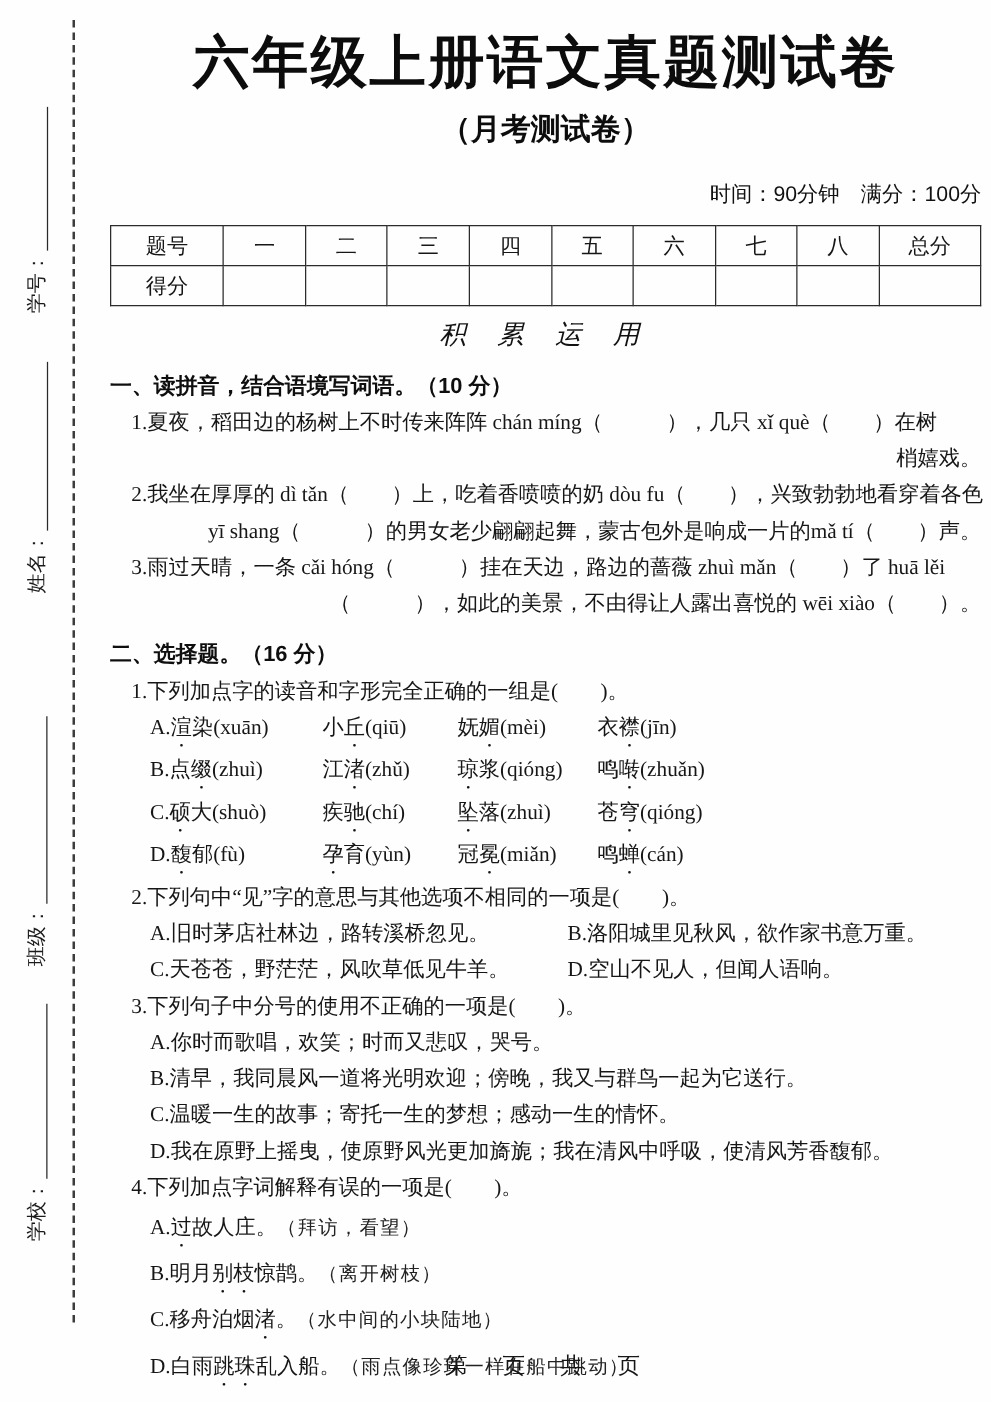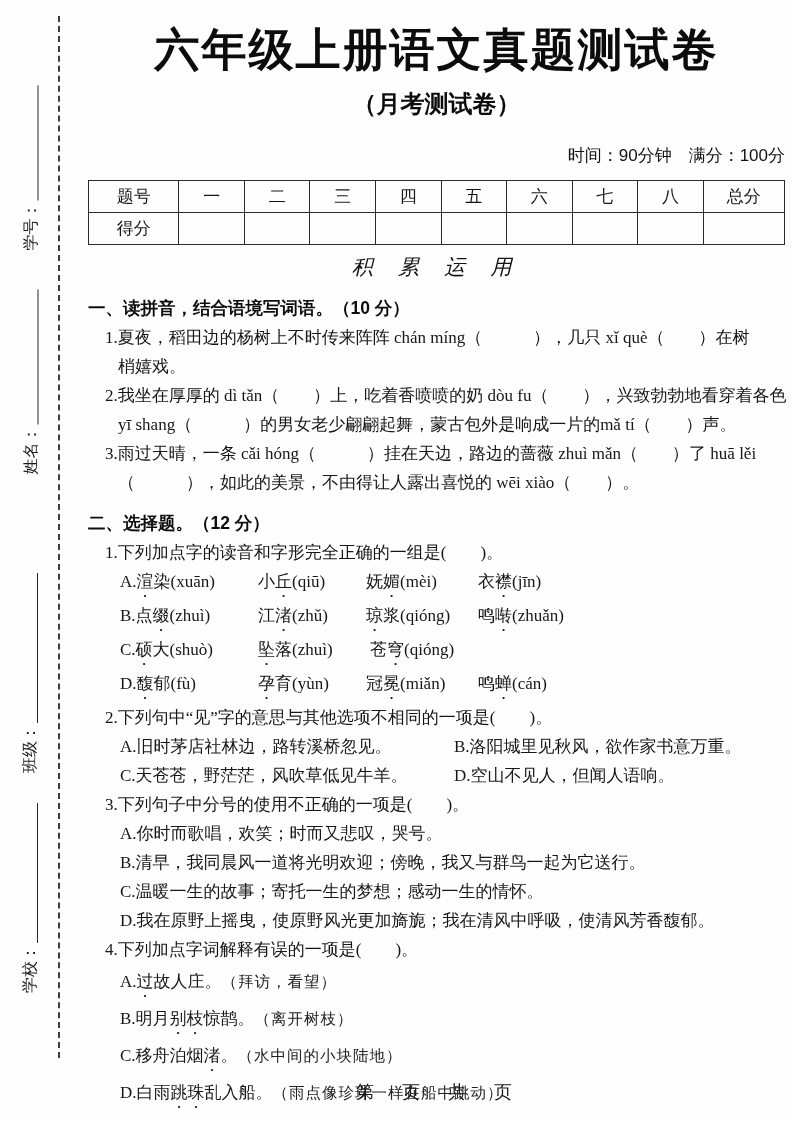--- a/index.html
+++ b/index.html
@@ -63,21 +63,21 @@
     font-weight:normal; font-style:italic;
     font-size:21px; line-height:29px; letter-spacing:10px; color:#121212;
   }
   .sec-heading {
     margin-top:12px;
     font-family:"Liberation Sans", sans-serif;
     font-weight:bold; font-size:17.5px; line-height:29px; color:#0e0e0e;
   }
   .line { font-size:17px; line-height:29px; white-space:nowrap; }
   .ind1 { margin-left:17px; }   
-  .ind2 { margin-left:30px; }   
+  .ind2 { margin-left:30px;text-align:right; }   
   .ind3 { margin-left:32px; }   
   .optgrid { display:flex; }
   .optgrid .c0 { width:138px; }
   .optgrid .c1 { width:108px; }
   .optgrid .c2 { width:112px; }
   .optgrid .c3 { flex:1; }
   .twocol { display:flex; }
   .twocol .cA { width:334px; }
   .q4row { line-height:35px; }
   .em-dot {
@@ -154,37 +154,38 @@
     <div class="banner">积 累 运 用</div>
 
     <div class="sec-heading">一、读拼音，结合语境写词语。（10 分）</div>
     <div class="line ind1">1.夏夜，稻田边的杨树上不时传来阵阵 chán míng（　　　），几只 xǐ què（　　）在树</div>
     <div class="line ind2">梢嬉戏。</div>
     <div class="line ind1">2.我坐在厚厚的 dì tǎn（　　）上，吃着香喷喷的奶 dòu fu（　　），兴致勃勃地看穿着各色</div>
     <div class="line ind2">yī shang（　　　）的男女老少翩翩起舞，蒙古包外是响成一片的mǎ tí（　　）声。</div>
     <div class="line ind1">3.雨过天晴，一条 cǎi hóng（　　　）挂在天边，路边的蔷薇 zhuì mǎn（　　）了 huā lěi</div>
     <div class="line ind2">（　　　），如此的美景，不由得让人露出喜悦的 wēi xiào（　　）。</div>
 
-    <div class="sec-heading">二、选择题。（12 分）</div>
+    <div class="sec-heading">二、选择题。（16 分）</div>
 
     <div class="line ind1">1.下列加点字的读音和字形完全正确的一组是(　　)。</div>
     <div class="line ind3 optgrid">
       <span class="c0"><span>A.</span><span class="em-dot">渲</span><span>染(xuān)</span></span>
       <span class="c1"><span>小</span><span class="em-dot">丘</span><span>(qiū)</span></span>
       <span class="c2"><span>妩</span><span class="em-dot">媚</span><span>(mèi)</span></span>
       <span class="c3"><span>衣</span><span class="em-dot">襟</span><span>(jīn)</span></span>
     </div>
     <div class="line ind3 optgrid">
       <span class="c0"><span>B.点</span><span class="em-dot">缀</span><span>(zhuì)</span></span>
       <span class="c1"><span>江</span><span class="em-dot">渚</span><span>(zhǔ)</span></span>
       <span class="c2"><span></span><span class="em-dot">琼</span><span>浆(qióng)</span></span>
       <span class="c3"><span>鸣</span><span class="em-dot">啭</span><span>(zhuǎn)</span></span>
     </div>
     <div class="line ind3 optgrid">
       <span class="c0"><span>C.</span><span class="em-dot">硕</span><span>大(shuò)</span></span>
+      <span class="c1"><span>疾</span><span class="em-dot">驰</span><span>(chí)</span></span>
       <span class="c2"><span></span><span class="em-dot">坠</span><span>落(zhuì)</span></span>
       <span class="c3"><span>苍</span><span class="em-dot">穹</span><span>(qióng)</span></span>
     </div>
     <div class="line ind3 optgrid">
       <span class="c0"><span>D.</span><span class="em-dot">馥</span><span>郁(fù)</span></span>
       <span class="c1"><span></span><span class="em-dot">孕</span><span>育(yùn)</span></span>
       <span class="c2"><span>冠</span><span class="em-dot">冕</span><span>(miǎn)</span></span>
       <span class="c3"><span>鸣</span><span class="em-dot">蝉</span><span>(cán)</span></span>
     </div>
 

